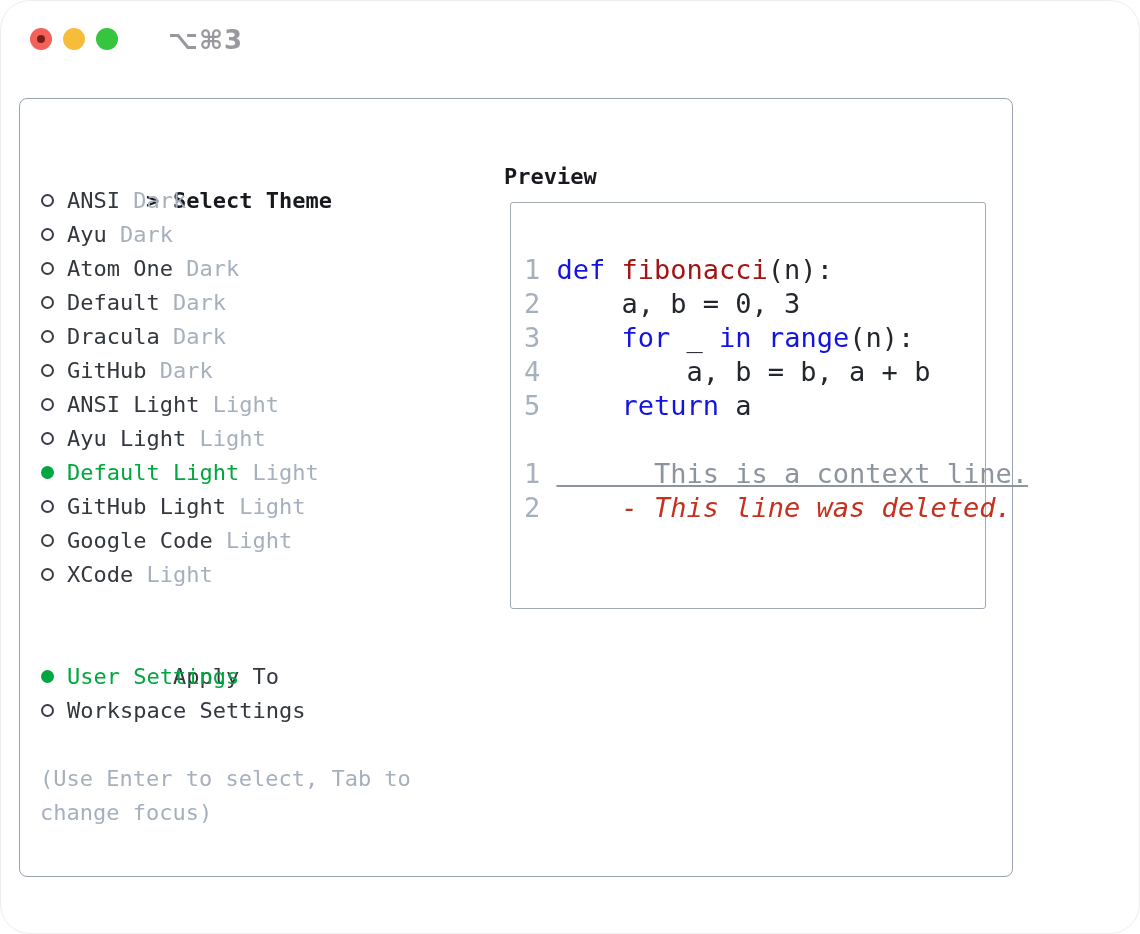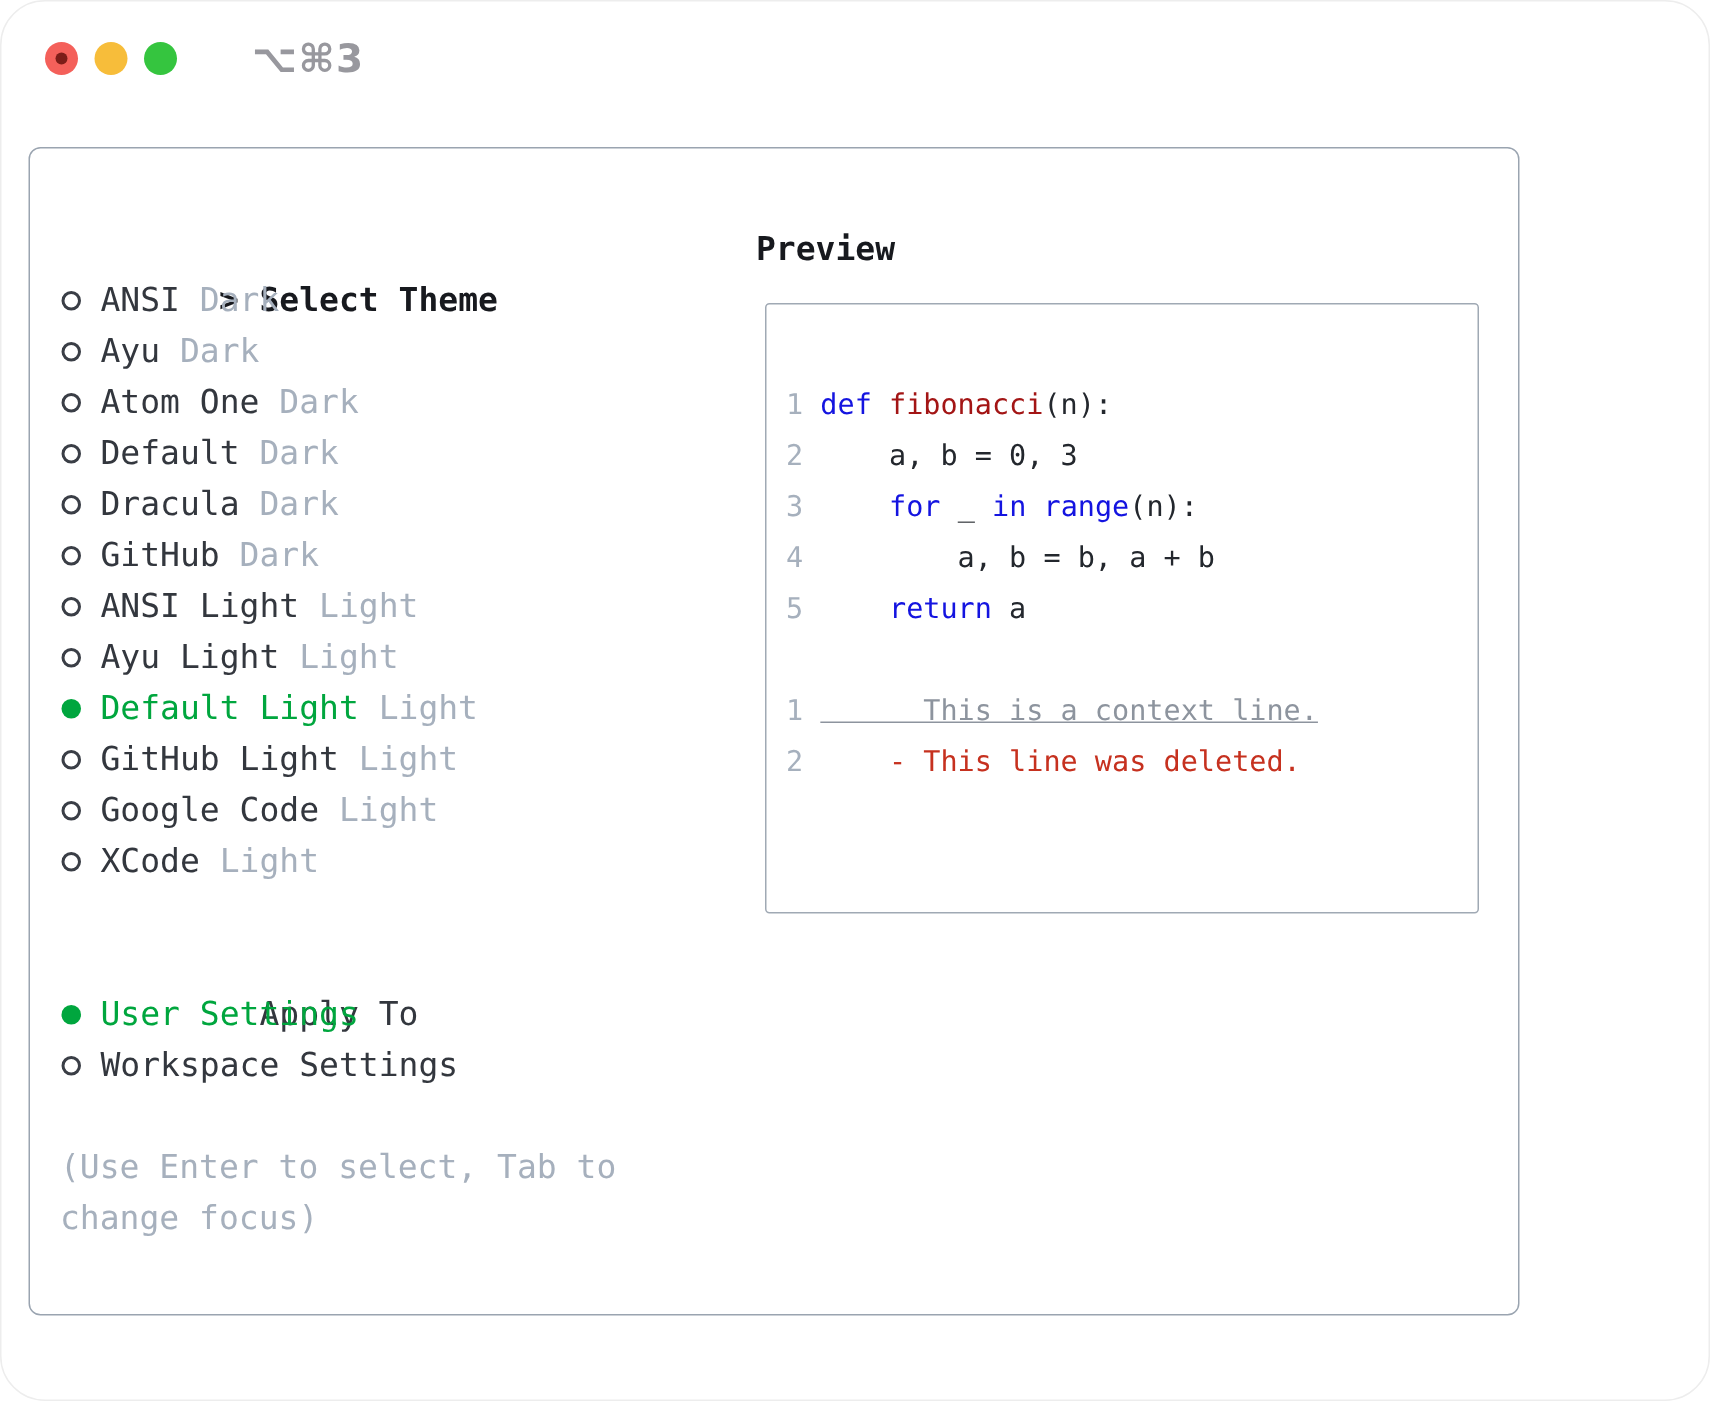--- a/index.html
+++ b/index.html
@@ -49,38 +49,38 @@
   .arrow{display:inline-block;width:27px;vertical-align:top;font-weight:bold;color:var(--near-black);}
   .hdr-label{font-weight:bold;color:var(--near-black);}
   .apply-hdr{padding-left:27px;color:var(--dark);}
   .dark{color:var(--dark);}
   .gray{color:var(--gray);}
   .green{color:var(--green);}
   .spacer{height:34px;}
   .help{color:var(--gray);white-space:pre;height:34px;}
   
   .preview-title{
-    position:absolute;left:484px;top:51px;font-size:22px;line-height:34px;
+    position:absolute;left:484px;top:61px;font-size:22px;line-height:34px;
     font-weight:bold;color:var(--near-black);
   }
   .preview-box{
     position:absolute;left:490px;top:103px;width:474px;height:405px;
     border:1.5px solid #a0a9b4;border-radius:3px;background:#fff;
   }
   .code{
-    position:absolute;left:13px;top:50px;font-size:19px;line-height:34px;
+    position:absolute;left:13px;top:50px;font-size:27px;line-height:34px;
     font-family:"DejaVu Sans Mono", monospace;
   }
   .cl{height:34px;white-space:pre;}
   .ln{color:var(--gray);}
   .kw{color:var(--kw-blue);}
   .fn{color:var(--fn-red);}
   .tx{color:var(--code-dark);}
   .ctx{color:var(--ctx-gray);text-decoration:underline;}
-  .del{color:var(--del-red);}
+  .del{color:var(--del-red);font-style:italic;}
   .add{color:var(--add-green);}
 </style>
 </head>
 <body>
 
 <div class="window">
 
   <div>
     <span class="light red">
         <span class="dot"></span>

